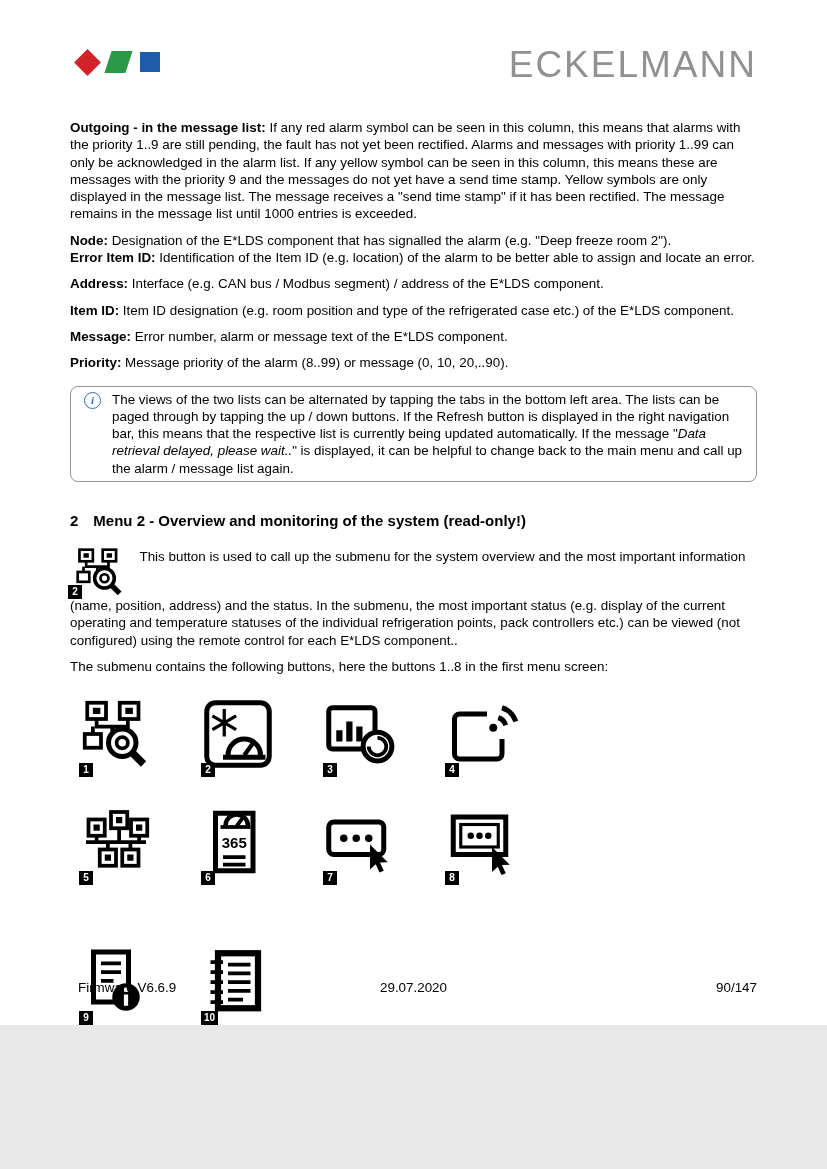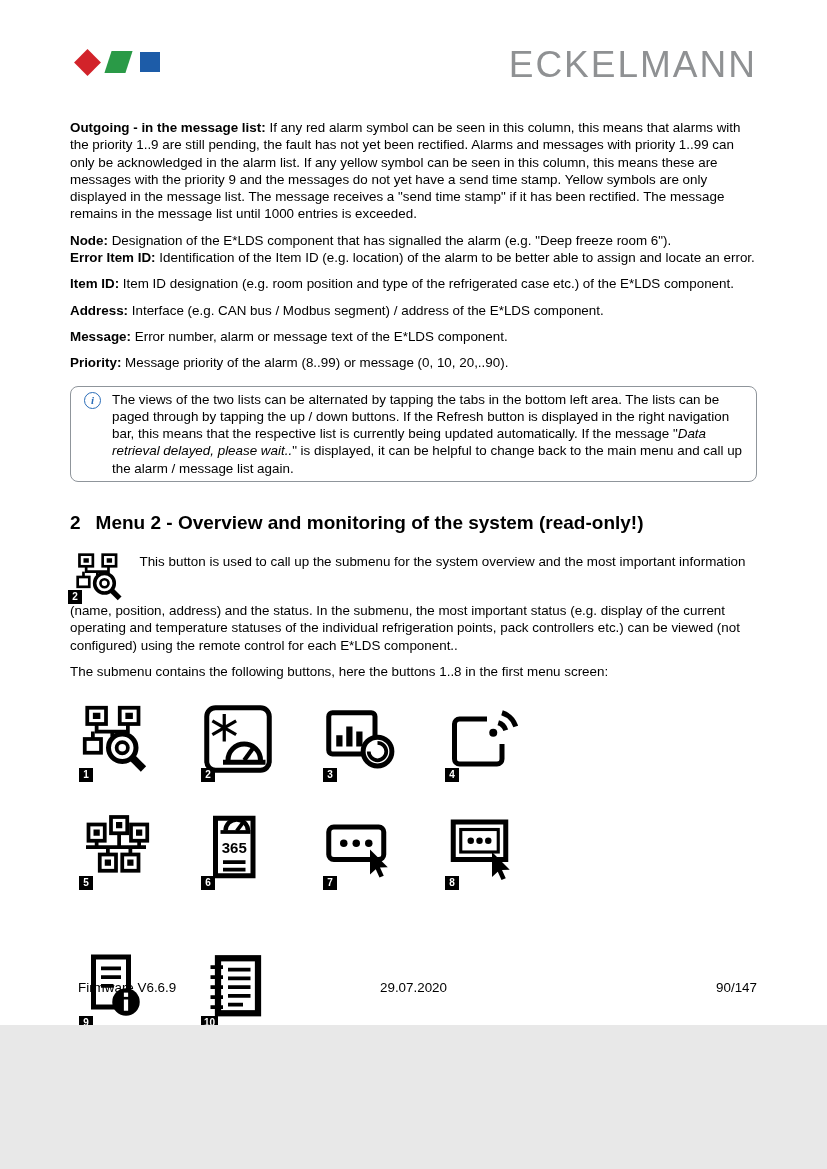--- a/index.html
+++ b/index.html
@@ -27,21 +27,21 @@
   }
   .note p{margin:0;}
   .info-icon{
     flex:0 0 auto;width:15px;height:15px;border:1.6px solid #2a6db8;border-radius:50%;
     color:#2a6db8;display:flex;align-items:center;justify-content:center;
     font-family:"Liberation Serif",serif;font-style:italic;font-weight:bold;font-size:11px;
     margin-top:1px;
   }
   .info-icon::before{content:"i";}
   
-  h2.sec{font-size:19px;font-weight:bold;margin:30px 0 18px 0;}
+  h2.sec{font-size:15px;font-weight:bold;margin:30px 0 18px 0;}
   h2.sec .tab{display:inline-block;width:15px;}
   
   .inline-icon{
     position:relative;display:inline-block;width:60px;height:50px;
     margin-right:6px;vertical-align:-36px;
   }
   .inline-icon svg{width:60px;height:50px;display:block;}
   .badge{
     position:absolute;left:-2px;bottom:-2px;width:14px;height:14px;background:#000;color:#fff;
     font-size:10px;font-weight:bold;display:flex;align-items:center;justify-content:center;
@@ -73,26 +73,26 @@
       <span class="sh red"></span>
       <span class="sh green"></span>
       <span class="sh blue"></span>
     </div>
     <div class="brand">ECKELMANN</div>
   </header>
 
   <p><b>Outgoing - in the message list:</b> <span>If any red alarm symbol can be seen in this column, this means that alarms with the priority 1..9 are still pending, the fault has not yet been rectified. Alarms and messages with priority 1..99 can only be acknowledged in the alarm list. If any yellow symbol can be seen in this column, this means these are messages with the priority 9 and the messages do not yet have a send time stamp. Yellow symbols are only displayed in the message list. The message receives a "send time stamp" if it has been rectified. The message remains in the message list until 1000 entries is exceeded.</span></p>
 
   <div class="defblock">
-    <div><b>Node:</b> <span>Designation of the E*LDS component that has signalled the alarm (e.g. "Deep freeze room 6").</span></div>
+    <div><b>Node:</b> <span>Designation of the E*LDS component that has signalled the alarm (e.g. "Deep freeze room 2").</span></div>
     <div><b>Error Item ID:</b> <span>Identification of the Item ID (e.g. location) of the alarm to be better able to assign and locate an error.</span></div>
   </div>
 
+  <p><b>Address:</b> <span>Interface (e.g. CAN bus / Modbus segment) / address of the E*LDS component.</span></p>
   <p><b>Item ID:</b> <span>Item ID designation (e.g. room position and type of the refrigerated case etc.) of the E*LDS component.</span></p>
-  <p><b>Address:</b> <span>Interface (e.g. CAN bus / Modbus segment) / address of the E*LDS component.</span></p>
   <p><b>Message:</b> <span>Error number, alarm or message text of the E*LDS component.</span></p>
   <p><b>Priority:</b> <span>Message priority of the alarm (8..99) or message (0, 10, 20,..90).</span></p>
 
   <div class="note">
     <span class="info-icon"></span>
     <p class="note-text"><span>The views of the two lists can be alternated by tapping the tabs in the bottom left area. The lists can be paged through by tapping the up / down buttons. If the Refresh button is displayed in the right navigation bar, this means that the respective list is currently being updated automatically. If the message "</span><i>Data retrieval delayed, please wait..</i><span>" is displayed, it can be helpful to change back to the main menu and call up the alarm / message list again.</span></p>
   </div>
 
   <h2 class="sec"><span>2</span><span class="tab"></span><span>Menu 2 - Overview and monitoring of the system (read-only!)</span></h2>
 

